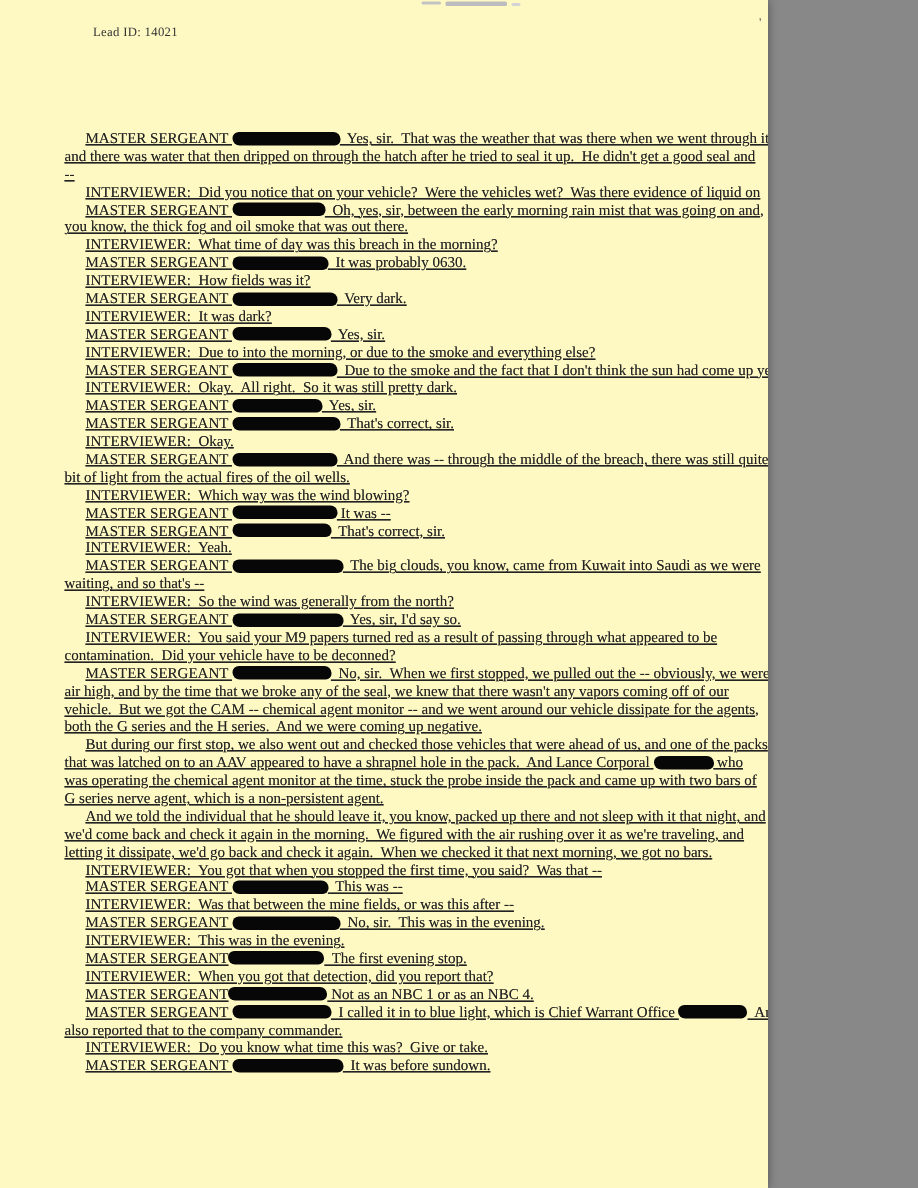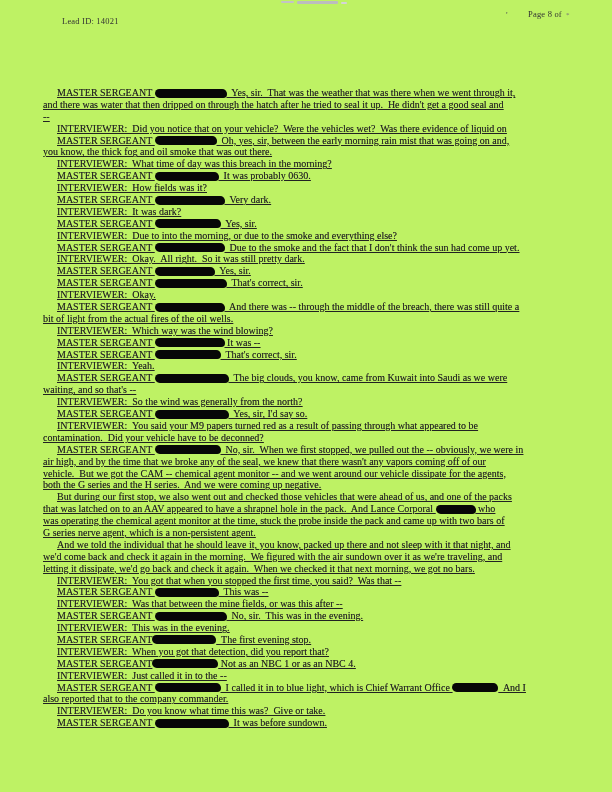--- a/index.html
+++ b/index.html
@@ -1,19 +1,19 @@
 <!DOCTYPE html>
 <html><head>
 <meta charset="utf-8">
 <style>
   html,body { margin:0; padding:0; background:#888; }
   .page {
     position:relative;
-    width:612px; height:792px;
-    background:#bef264;
+    width:512px; height:792px;
+    background:#fef9c3;
     font-family:"Liberation Serif","DejaVu Serif",serif;
     color:#222;
     overflow:hidden;
     box-shadow:0 0 6px rgba(0,0,0,.4);
   }
   
   .lead-id {
     position:absolute; left:62px; top:16px;
     font-size:8.5px; color:#333; letter-spacing:.2px;
   }
@@ -99,29 +99,28 @@
       <div class="line">contamination.  Did your vehicle have to be deconned?</div>
       <div class="line indent">MASTER SERGEANT <span class="redact" style="width: 66px;"></span>  No, sir.  When we first stopped, we pulled out the -- obviously, we were in</div>
       <div class="line">air high, and by the time that we broke any of the seal, we knew that there wasn't any vapors coming off of our</div>
       <div class="line">vehicle.  But we got the CAM -- chemical agent monitor -- and we went around our vehicle dissipate for the agents,</div>
       <div class="line">both the G series and the H series.  And we were coming up negative.</div>
       <div class="line indent">But during our first stop, we also went out and checked those vehicles that were ahead of us, and one of the packs</div>
       <div class="line">that was latched on to an AAV appeared to have a shrapnel hole in the pack.  And Lance Corporal <span class="redact" style="width: 40px;"></span> who</div>
       <div class="line">was operating the chemical agent monitor at the time, stuck the probe inside the pack and came up with two bars of</div>
       <div class="line">G series nerve agent, which is a non-persistent agent.</div>
       <div class="line indent">And we told the individual that he should leave it, you know, packed up there and not sleep with it that night, and</div>
-      <div class="line">we'd come back and check it again in the morning.  We figured with the air sundown over it as we're traveling, and</div>
+      <div class="line">we'd come back and check it again in the morning.  We figured with the air rushing over it as we're traveling, and</div>
       <div class="line">letting it dissipate, we'd go back and check it again.  When we checked it that next morning, we got no bars.</div>
       <div class="line indent">INTERVIEWER:  You got that when you stopped the first time, you said?  Was that --</div>
       <div class="line indent">MASTER SERGEANT <span class="redact" style="width: 64px;"></span>  This was --</div>
       <div class="line indent">INTERVIEWER:  Was that between the mine fields, or was this after --</div>
       <div class="line indent">MASTER SERGEANT <span class="redact" style="width: 72px;"></span>  No, sir.  This was in the evening.</div>
       <div class="line indent">INTERVIEWER:  This was in the evening.</div>
       <div class="line indent">MASTER SERGEANT<span class="redact" style="width: 64px;"></span>  The first evening stop.</div>
       <div class="line indent">INTERVIEWER:  When you got that detection, did you report that?</div>
       <div class="line indent">MASTER SERGEANT<span class="redact" style="width: 66px;"></span> Not as an NBC 1 or as an NBC 4.</div>
-      <div class="line indent">INTERVIEWER:  Just called it in to the --</div>
       <div class="line indent">MASTER SERGEANT <span class="redact" style="width: 66px;"></span>  I called it in to blue light, which is Chief Warrant Office <span class="redact" style="width: 46px;"></span>  And I</div>
       <div class="line">also reported that to the company commander.</div>
       <div class="line indent">INTERVIEWER:  Do you know what time this was?  Give or take.</div>
       <div class="line indent">MASTER SERGEANT <span class="redact" style="width: 74px;"></span>  It was before sundown.</div>
     </div>
 </div>
 
 </body></html>

